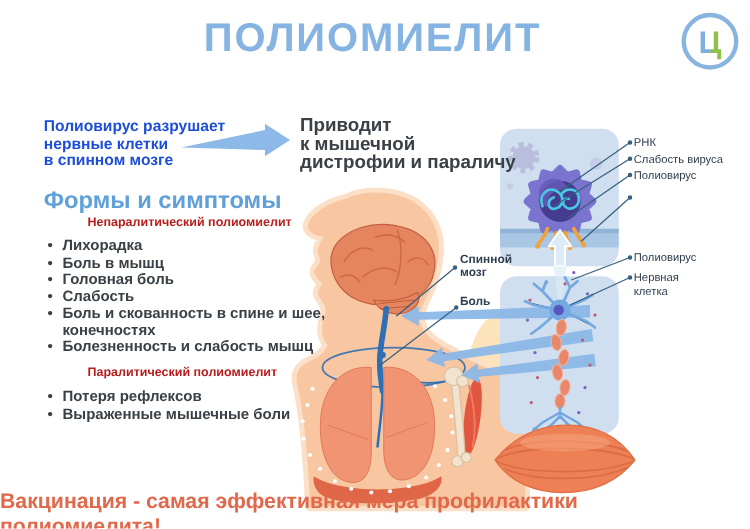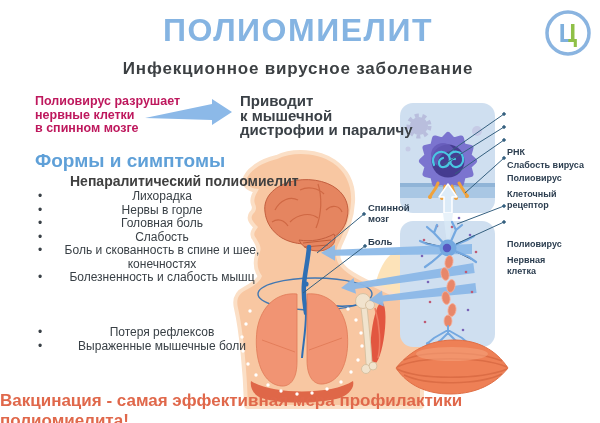--- a/index.html
+++ b/index.html
@@ -3,36 +3,36 @@
 <meta charset="utf-8">
 <style>
   * { margin:0; padding:0; box-sizing:border-box; }
   html,body { width:600px; height:423px; }
   body { font-family:"Liberation Sans","DejaVu Sans",sans-serif; background:#ffffff; }
   #page { position:relative; width:600px; height:423px; background:#ffffff; overflow:hidden; }
   .abs { position:absolute; }
   .pre { white-space:pre-line; }
   #title { left:0; top:12px; width:596px; text-align:center; font-size:32px; font-weight:700; letter-spacing:1.5px; color:#85b4e2; }
   #subtitle { left:0; top:59px; width:596px; text-align:center; font-size:17px; font-weight:700; letter-spacing:0.8px; color:#3c4043; }
-  #intro-cause { left:35px; top:95px; font-size:12.5px; line-height:13.5px; font-weight:700; color:#be185d; }
+  #intro-cause { left:35px; top:95px; font-size:12.5px; line-height:13.5px; font-weight:700; color:#1d4ed8; }
   #intro-effect { left:240px; top:94px; font-size:15px; line-height:14.5px; font-weight:700; color:#3a4046; }
   #forms-heading { left:35px; top:150px; font-size:19px; font-weight:700; color:#5fa0d8; }
-  .section-title { left:35px; font-size:14px; font-weight:700; color:#404040;padding-left:35px; }
+  .section-title { left:35px; font-size:10px; font-weight:700; color:#b91c1c;padding-left:35px; }
   #nonpar-title { top:173px; }
   #par-title { top:293px; }
   .symptom-list { position:absolute; left:36px; width:238px; list-style:none; }
   #list1 { top:190px; }
-  #list2 { top:326px; }
-  .symptom-list li { position:relative; padding-left:14px; font-size:12px; line-height:13.5px; font-weight:400; color:#394046; white-space:pre-line;text-align:center; }
+  #list2 { top:311px; }
+  .symptom-list li { position:relative; padding-left:14px; font-size:12px; line-height:13.5px; font-weight:700; color:#394046; white-space:pre-line; }
   .symptom-list li::before { content:"\2022"; position:absolute; left:2px; top:0; }
   #footer-msg { left:0; top:391px; width:580px; font-size:17px; font-weight:700; color:#e0684b; }
   .anat-label { font-size:9.5px; line-height:11px; font-weight:700; color:#2c3e50; }
   #lbl-spinal { left:368px; top:202px; }
   #lbl-nerves { left:368px; top:236px; }
-  .diag-label { left:507px; font-size:9px; line-height:10.5px; font-weight:700; color:#2c3e50;margin-top:38px; }
+  .diag-label { left:507px; font-size:9px; line-height:10.5px; font-weight:400; color:#2c3e50; }
   #lbl-rna { top:109px; }
   #lbl-envelope { top:122px; }
   #lbl-polio1 { top:135px; }
   #lbl-receptor { top:151px; }
   #lbl-polio2 { top:201px; }
   #lbl-nervecell { top:217px; }
   #art { left:0; top:0; }
   #logo { left:543px; top:8px; }
   .txt-layer { z-index:2; }
 </style>
@@ -251,54 +251,52 @@
           <stop offset="0.48" stop-color="#7fb0dd"></stop>
         <stop offset="0.52" stop-color="#8fc047"></stop>
           <stop offset="1" stop-color="#8fc047"></stop>
       </linearGradient>
     </defs>
     <circle cx="25" cy="25" r="21" fill="#ffffff" stroke="#8ab4e0" stroke-width="3.5"></circle>
     <text x="25" y="34" text-anchor="middle" font-size="25" font-weight="bold" fill="url(#lg)">Ц</text>
   </svg>
 
   <div id="title" class="abs txt-layer">ПОЛИОМИЕЛИТ</div>
-  <div id="subtitle" class="abs txt-layer">Инфекционное вирусное заболевание</div>
 
   <div id="intro-cause" class="abs pre txt-layer">Полиовирус разрушает
 нервные клетки
 в спинном мозге</div>
   <div id="intro-effect" class="abs pre txt-layer">Приводит
 к мышечной
 дистрофии и параличу</div>
 
   <div id="forms-heading" class="abs txt-layer">Формы и симптомы</div>
 
   <div id="nonpar-title" class="abs section-title txt-layer">Непаралитический полиомиелит</div>
   <ul id="list1" class="symptom-list txt-layer">
     <li>Лихорадка</li>
-    <li>Нервы в горле</li>
+    <li>Боль в мышц</li>
     <li>Головная боль</li>
     <li>Слабость</li>
     <li>Боль и скованность в спине и шее,
 конечностях</li>
     <li>Болезненность и слабость мышц</li>
   </ul>
 
+  <div id="par-title" class="abs section-title txt-layer">Паралитический полиомиелит</div>
   <ul id="list2" class="symptom-list txt-layer">
     <li>Потеря рефлексов</li>
     <li>Выраженные мышечные боли</li>
   </ul>
 
   <div id="lbl-spinal" class="abs anat-label pre txt-layer">Спинной
 мозг</div>
   <div id="lbl-nerves" class="abs anat-label txt-layer">Боль</div>
 
   <div id="lbl-rna" class="abs diag-label txt-layer">РНК</div>
   <div id="lbl-envelope" class="abs diag-label txt-layer">Слабость вируса</div>
   <div id="lbl-polio1" class="abs diag-label txt-layer">Полиовирус</div>
-  <div id="lbl-receptor" class="abs diag-label pre txt-layer">Клеточный
-рецептор</div>
   <div id="lbl-polio2" class="abs diag-label txt-layer">Полиовирус</div>
   <div id="lbl-nervecell" class="abs diag-label pre txt-layer">Нервная
 клетка</div>
 
   <div id="footer-msg" class="abs txt-layer">Вакцинация - самая эффективная мера профилактики полиомиелита!</div>
 </div>
 
 </body></html>

